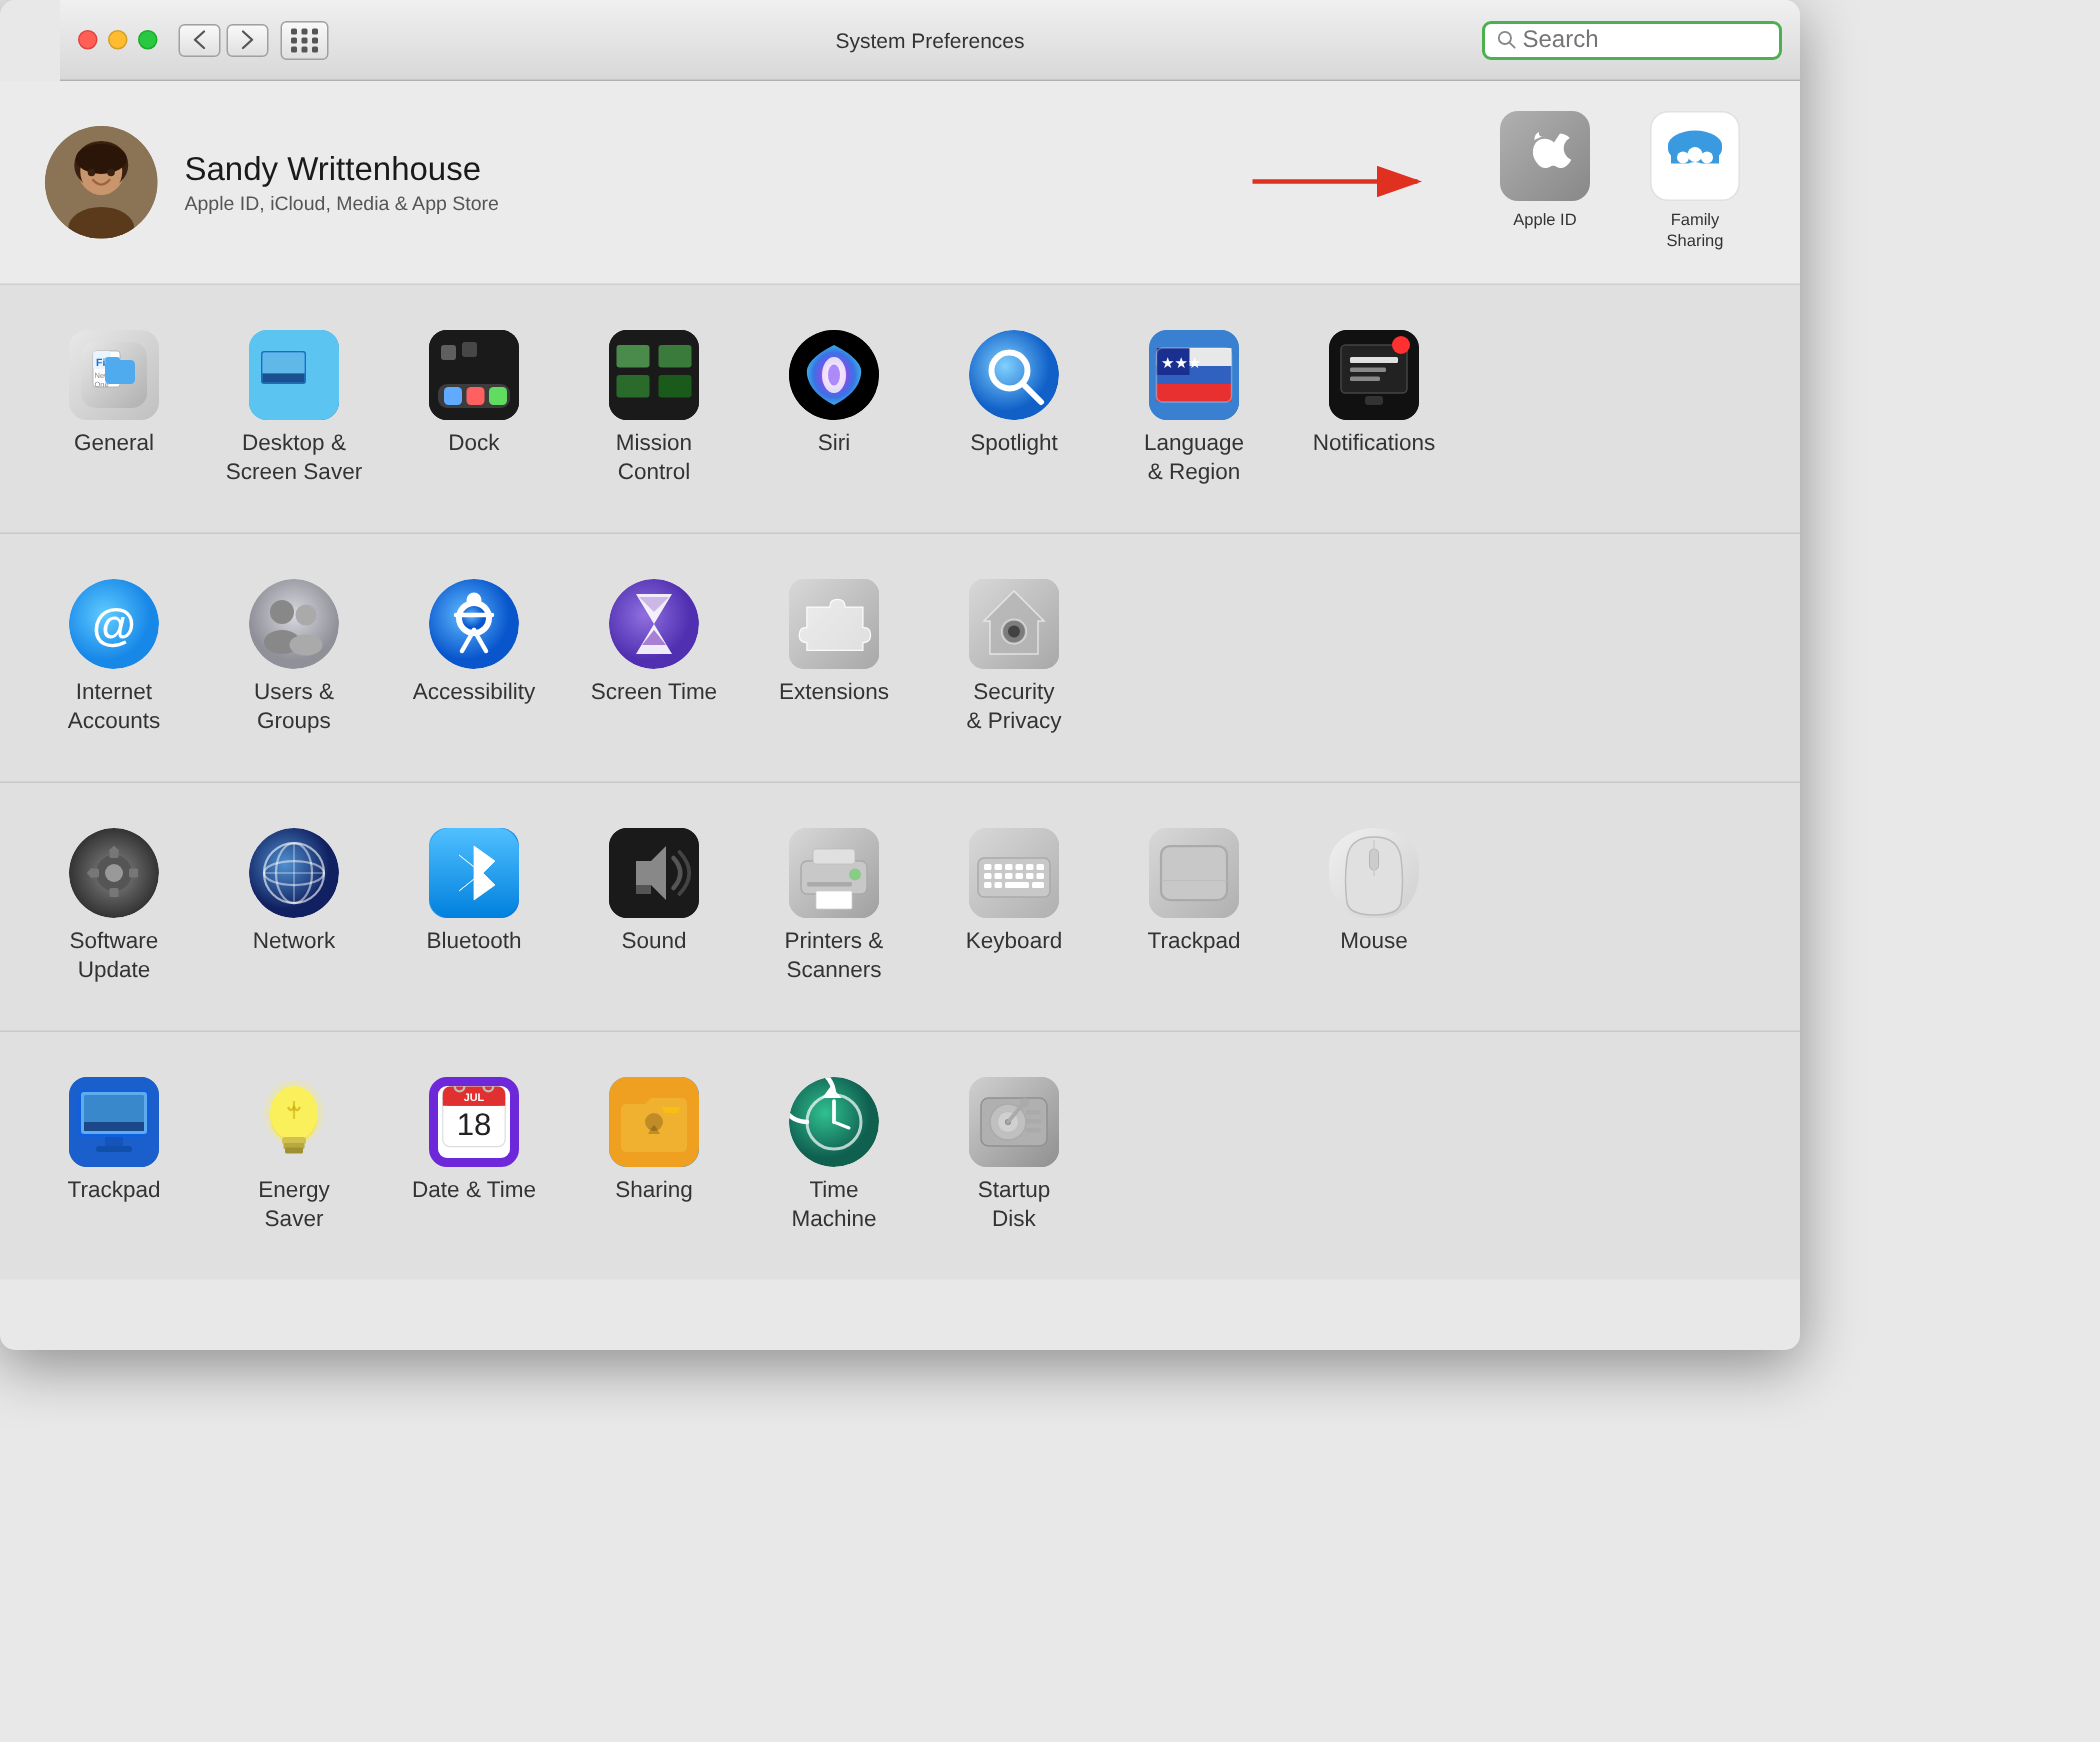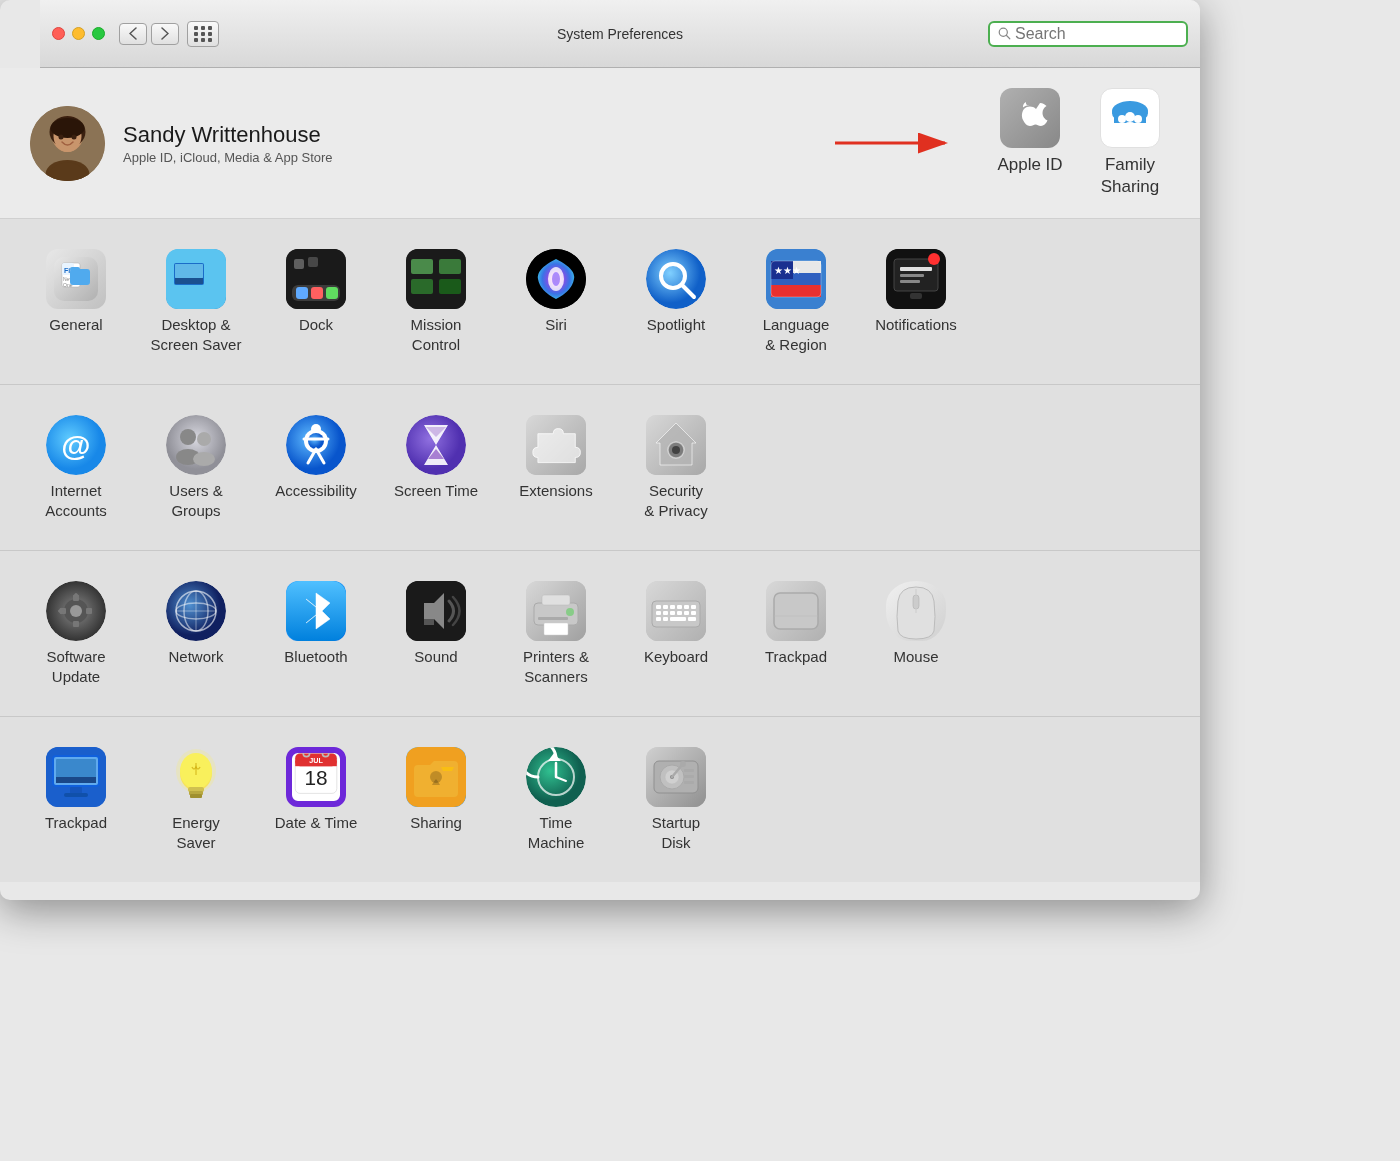--- a/index.html
+++ b/index.html
@@ -9,21 +9,21 @@
       width: 1200px;
       min-height: 900px;
       border-radius: 10px;
       overflow: hidden;
       box-shadow: 0 10px 40px rgba(0,0,0,0.4);
     }
 
     
     .titlebar {
       background: linear-gradient(to bottom, #f0f0f0, #d8d8d8);
-      height: 68px;
+      height: 54px;
       display: flex;
       align-items: center;
       padding: 0 12px;
       border-bottom: 1px solid #b0b0b0;
       position: relative;
       margin-left: 40px;
     }
     .traffic-lights {
       display: flex;
       gap: 7px;
@@ -162,21 +162,21 @@
       width: 80px;
     }
     .apple-id-icon {
       background: linear-gradient(135deg, #b0b0b0, #888);
     }
     .family-icon {
       background: white;
       border: 1px solid #e0e0e0;
     }
     .top-icon-label {
-      font-size: 17px;
+      font-size: 11px;
       color: #333;
       text-align: center;
       line-height: 1.3;
     }
 
     
     .grid-section {
       background: #e0e0e0;
       padding: 20px 16px;
       border-bottom: 1px solid #c8c8c8;

